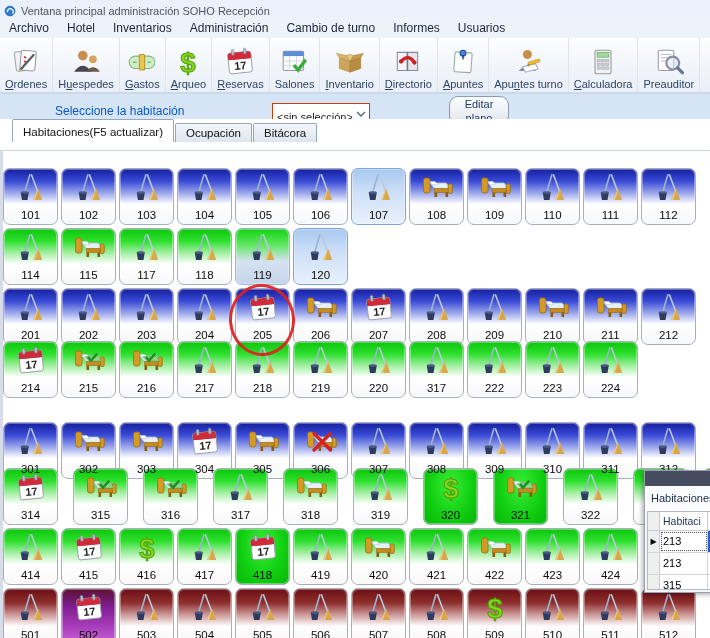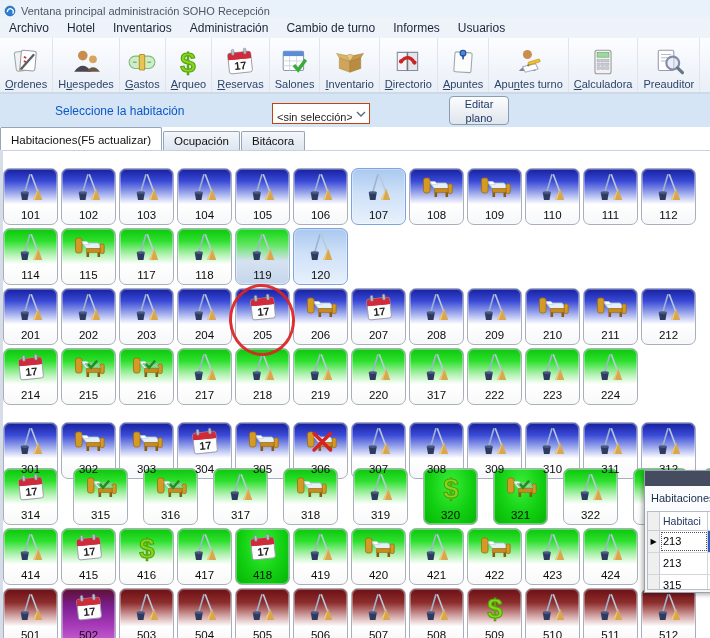--- a/index.html
+++ b/index.html
@@ -17,24 +17,24 @@
           padding:3px 5px 2px;border-right:1px solid #dde5ee;min-width:44px;box-sizing:border-box}
   .tb-icon{width:30px;height:30px;flex:0 0 auto}
   .tb-label{font-size:11px;color:#2d4468;white-space:nowrap;margin-top:1px}
   .filterbar{position:absolute;top:94px;left:0;right:0;height:33px;background:#d6e5f6}
   .filter-label{position:absolute;left:55px;top:10px;font-size:12px;color:#0a58c8}
   .dropdown{position:absolute;left:272px;top:9px;width:98px;height:21px;background:#fff;
             border:1px solid #c2410c;display:flex;align-items:flex-end;box-sizing:border-box}
   .dropdown .val{flex:1;font-size:11px;color:#222;padding-left:4px;white-space:nowrap;overflow:hidden}
   .dd-arrow{width:17px;height:100%;display:flex;align-items:center;justify-content:center}
   .edit-btn{position:absolute;left:449px;top:2px;width:60px;height:29px;box-sizing:border-box;
-            background:linear-gradient(#fdfdfd,#dfe5ec);border:1px solid #8a9cb2;border-radius:4px;
+            background:linear-gradient(#fdfdfd,#dfe5ec);border:1px solid #8a9cb2;border-radius:9px;
             font-size:11px;color:#1f3a66;text-align:center;line-height:1.25;padding-top:1px}
-  .tabs{position:absolute;top:127px;left:0;right:0;height:23px;display:flex;align-items:flex-end;
-        padding-left:0;background:#fff}
+  .tabs{position:absolute;top:119px;left:0;right:0;height:23px;display:flex;align-items:flex-end;
+        padding-left:12px;background:#fff}
   .tab{font-size:11.5px;color:#111;padding:3px 10px;border:1px solid #95a5bb;border-bottom:none;
        background:linear-gradient(#f4f7fb,#dde5ef);height:19px;box-sizing:border-box;
        border-radius:2px 2px 0 0;margin-right:1px;white-space:nowrap}
   .tab.active{background:#fff;height:23px;padding-top:6px;position:relative;z-index:2}
   .content{position:absolute;top:150px;left:0;right:0;bottom:0;background:#fff;border-top:1px solid #c8d2de}
   .frame-left{position:absolute;left:0;top:150px;bottom:0;width:3px;background:#d7dde8}
   .tile-row{position:absolute;left:3px;display:flex;gap:3px}
   .tile{width:55px;height:57px;border-radius:7px;border:1px solid #a9aebc;position:relative;
         display:flex;flex-direction:column;align-items:center;justify-content:flex-end;
         box-sizing:border-box;box-shadow:inset 0 0 0 1px rgba(255,255,255,.35)}
@@ -489,21 +489,21 @@
         </svg>
         <span class="tile-num">211</span>
       </div>
       <div class="tile t-blue">
         <svg class="tile-icon">
           <use href="#i-cleaning"></use>
         </svg>
         <span class="tile-num">212</span>
       </div>
     </div>
-    <div class="tile-row" style="top: 197px; text-align: right;">
+    <div class="tile-row" style="top: 190px; text-align: right;">
       <div class="tile t-green">
         <svg class="tile-icon">
           <use href="#i-calendar"></use>
         </svg>
         <span class="tile-num">214</span>
       </div>
       <div class="tile t-green">
         <svg class="tile-icon">
           <use href="#i-bed-check"></use>
         </svg>

